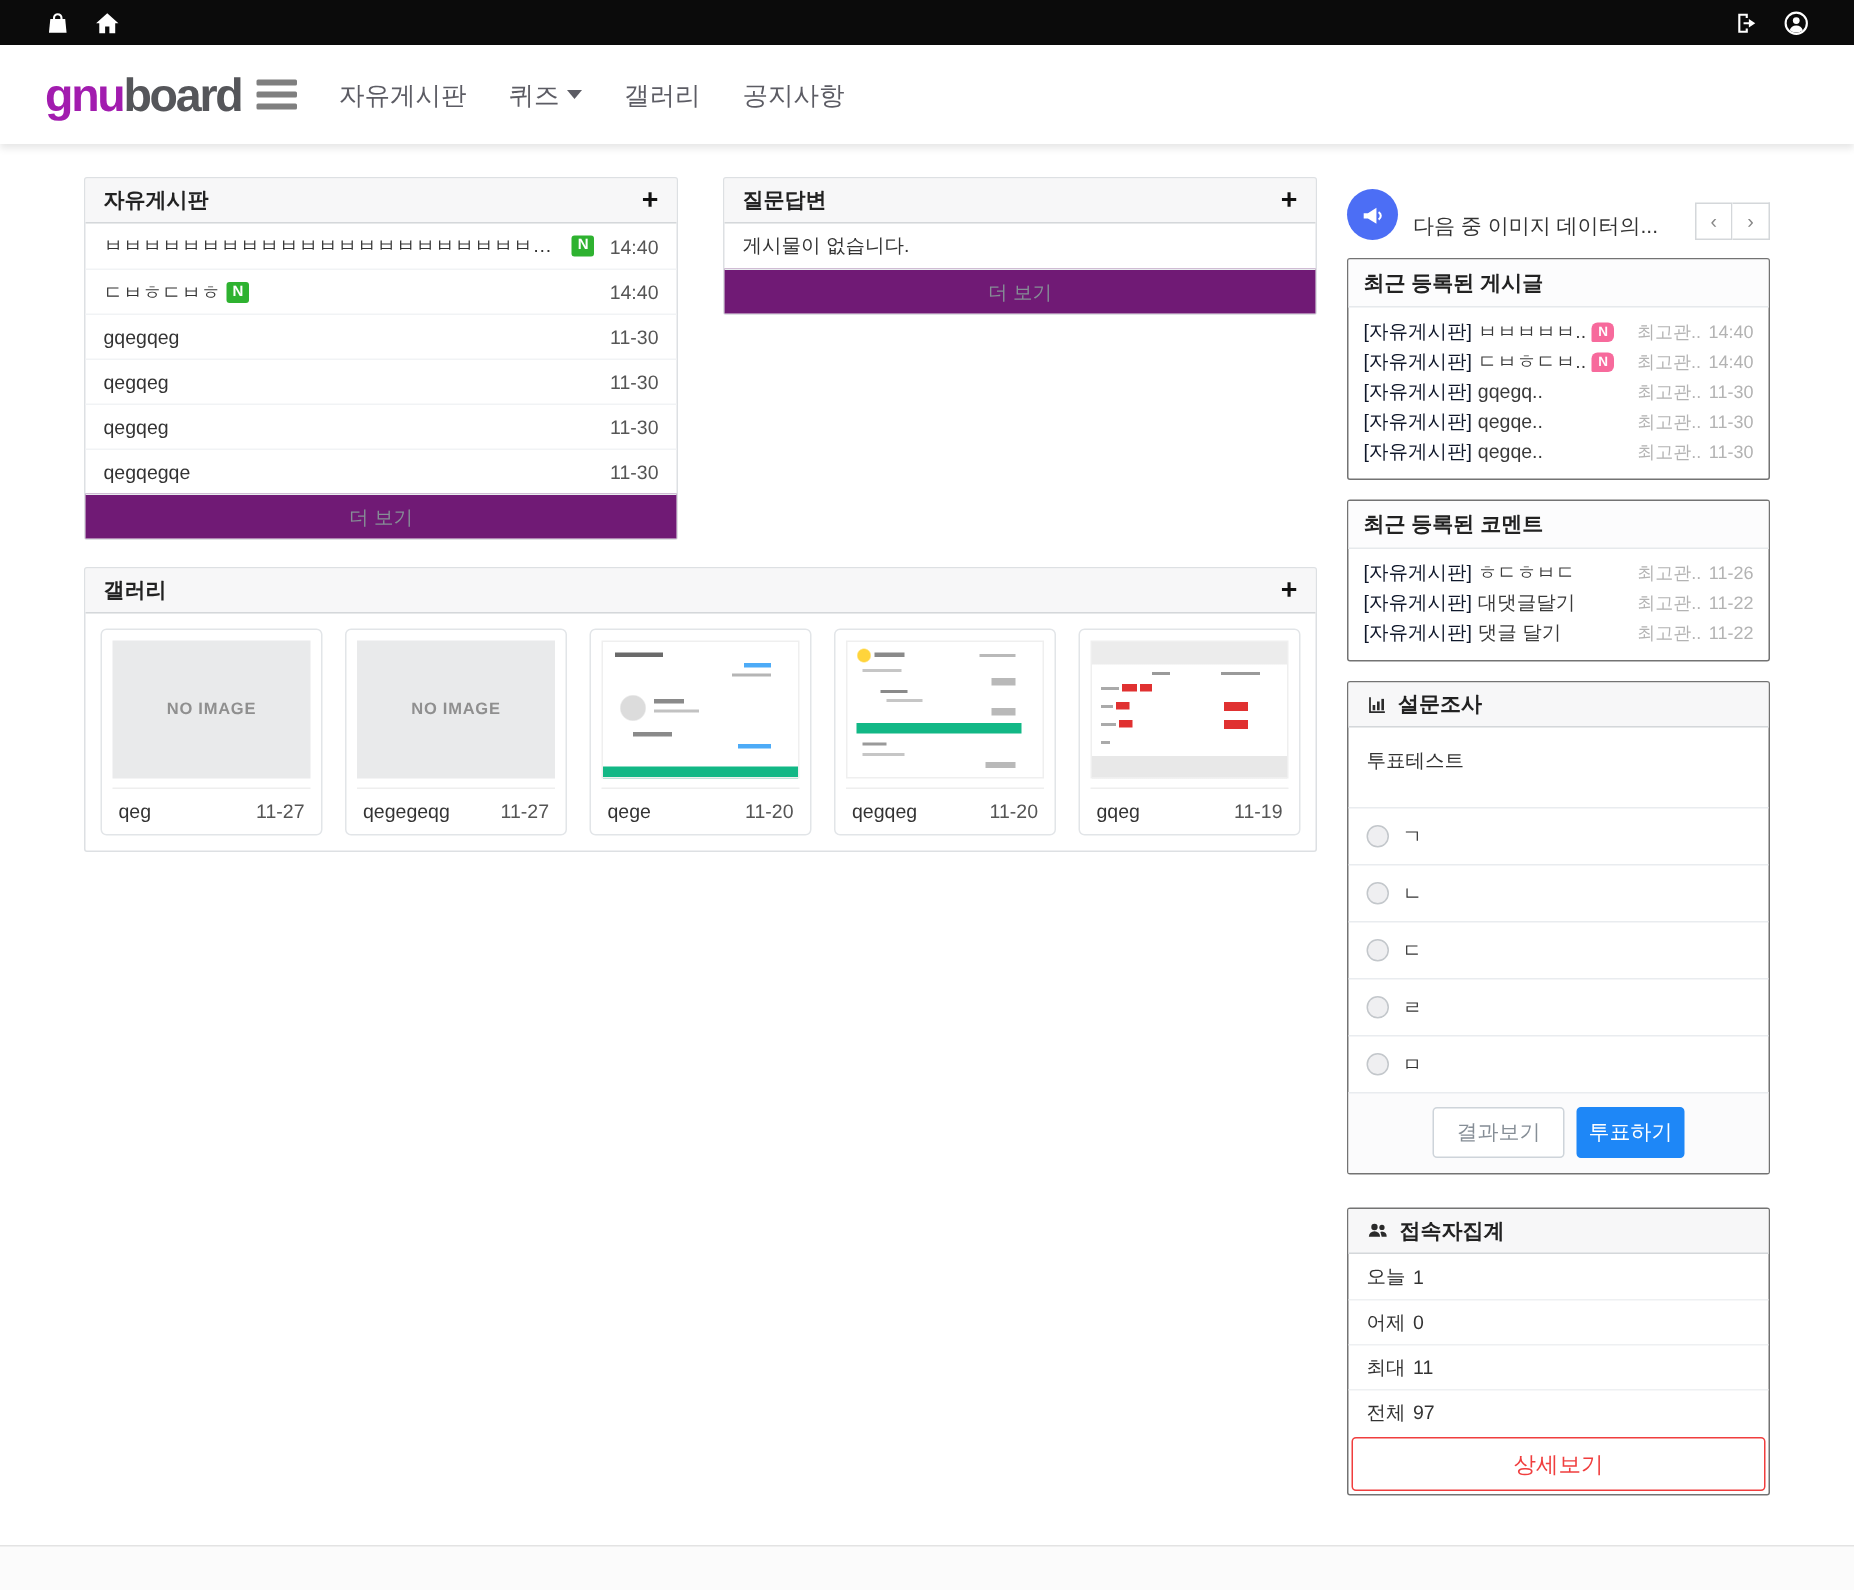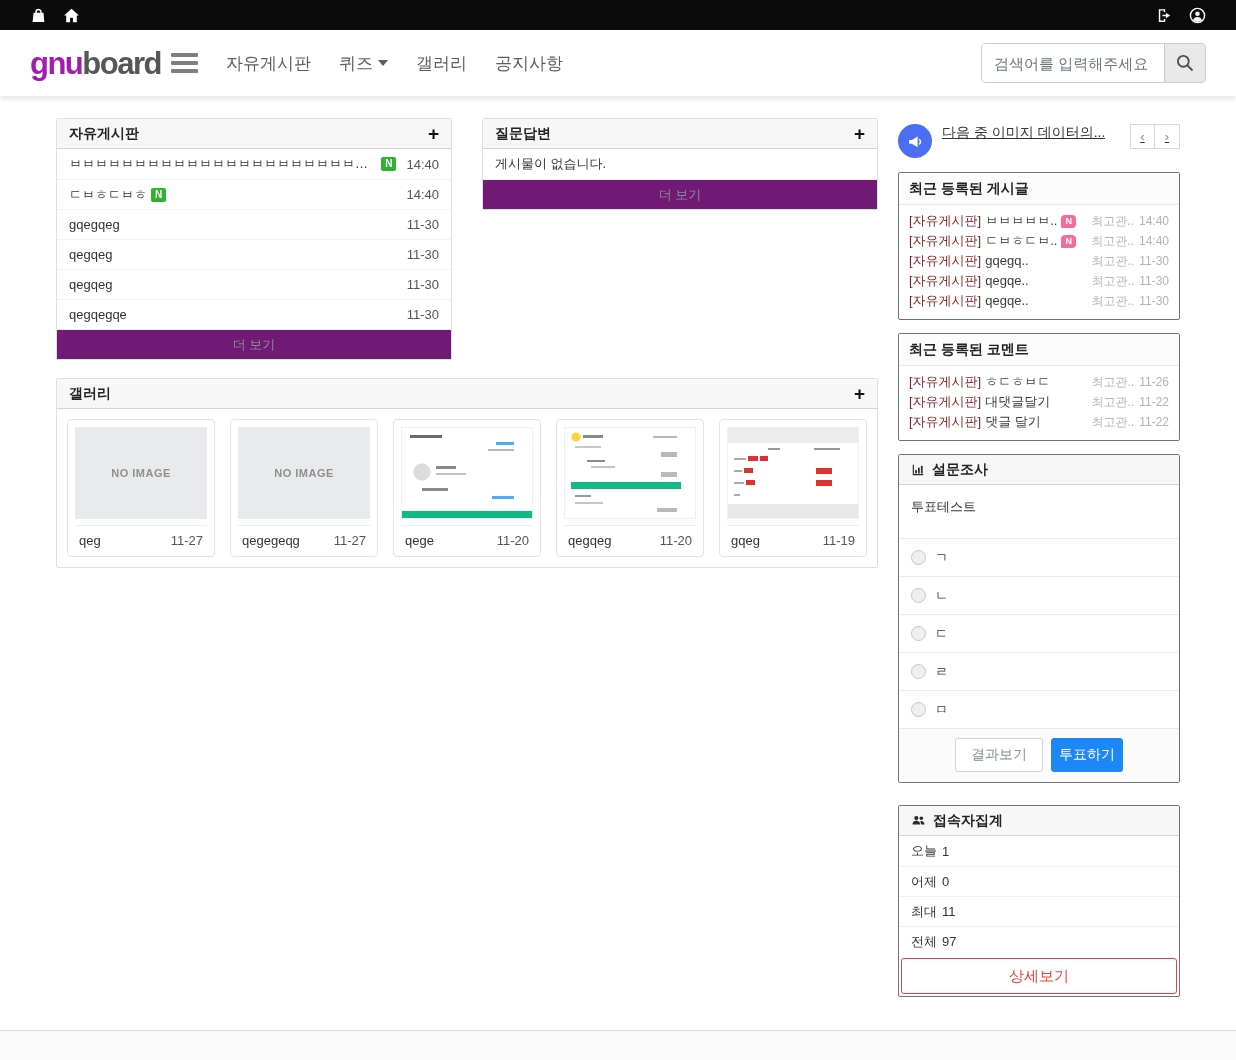--- a/index.html
+++ b/index.html
@@ -108,35 +108,35 @@
       linear-gradient(#d64545,#d64545) 66px 79px / 16px 9px,
       linear-gradient(#d64545,#d64545) 86px 79px / 16px 9px,
       linear-gradient(#d64545,#d64545) 106px 79px / 16px 9px, #fff;
     background-repeat:no-repeat; }
   .gcaption { display:flex; align-items:center; justify-content:space-between; border-top:1px solid #eee;
     margin-top:6px; padding:7px 4px 1px; font-size:13px; }
   .gname { color:#333; }
   .gdate { color:#555; }
 
   
-  .banner { height:36px; display:flex; align-items:flex-start; gap:10px; margin:6px 0 12px;text-decoration:underline; }
+  .banner { height:36px; display:flex; align-items:flex-end; gap:10px; margin:6px 0 12px; }
   .banner-ico { width:34px; height:34px; border-radius:50%; background:#4c6ef5; display:flex;
     align-items:center; justify-content:center; flex:0 0 auto; cursor:pointer; }
   .banner-text { font-size:14px; color:#333; white-space:nowrap; overflow:hidden; cursor:pointer; }
   .banner-nav { margin-left:auto; display:flex; }
   .bnav { width:25px; height:25px; border:1px solid #d4d7da; background:#fff; display:flex; align-items:center;
     justify-content:center; font-size:13px; color:#888; cursor:pointer; }
   .bnav + .bnav { border-left:0; }
 
   .side-box { border:1px solid #737373; border-radius:2px; margin-bottom:13px; }
   .side-head { padding:7px 10px 6px; border-bottom:1px solid #e6e9ec; background:#fcfcfd; display:flex; align-items:center; gap:6px; }
   .side-title { font-size:14px; font-weight:bold; color:#222; }
   .side-body { padding:6px 10px 8px; }
   .srow { display:flex; align-items:center; font-size:13px; line-height:20px; cursor:pointer; }
-  .sboard { color:#7f1d1d; margin-right:4px; flex:0 0 auto;text-align:right; }
+  .sboard { color:#0f172a; margin-right:4px; flex:0 0 auto;text-align:right; }
   .stitle { color:#3a3a3a; overflow:hidden; white-space:nowrap; text-overflow:ellipsis; }
   .badge-pink { flex:0 0 auto; margin-left:4px; background:#f76a9c; color:#fff; font-size:9px; font-weight:bold;
     padding:2px 4px; border-radius:4px 4px 4px 1px; line-height:1; }
   .smeta { margin-left:auto; padding-left:8px; color:#b3b3b3; font-size:12px; flex:0 0 auto; display:flex; gap:5px; }
 
   .poll { margin-top:13px; margin-bottom:22px; }
   .poll-head { height:30px; background:#f7f7f8; border-bottom:1px solid #d4d7da; display:flex; align-items:center; gap:7px; padding:0 12px; }
   .poll-q { padding:13px 12px 22px; font-size:13px; color:#333; }
   .poll-opt { height:38px; border-top:1px solid #e9ecef; display:flex; align-items:center; gap:9px; padding:0 12px; cursor:pointer; }
   .radio { width:15px; height:15px; border-radius:50%; background:#efeff1; border:1px solid #c3c7cb; flex:0 0 auto; }
@@ -207,29 +207,20 @@
       </div>
       <div class="nav-item">
         <span>갤러리</span>
 
       </div>
       <div class="nav-item">
         <span>공지사항</span>
 
       </div>
     </div>
-  <div class="search">
-    <input type="text" placeholder="검색어를 입력해주세요" style="">
-    <button>
-      <svg width="20" height="20" viewBox="0 0 24 24">
-        <circle cx="10" cy="10" r="6.5" fill="none" stroke="#4a4f54" stroke-width="2.2"></circle>
-        <line x1="15" y1="15" x2="21" y2="21" stroke="#4a4f54" stroke-width="2.2"></line>
-      </svg>
-    </button>
-  </div>
 </div>
 
 <div class="container">
   <div class="main">
     <div class="toprow">
 
       <div class="box">
         <div class="box-head">
           <span class="box-title">자유게시판</span>
           <span class="box-add">+</span>

